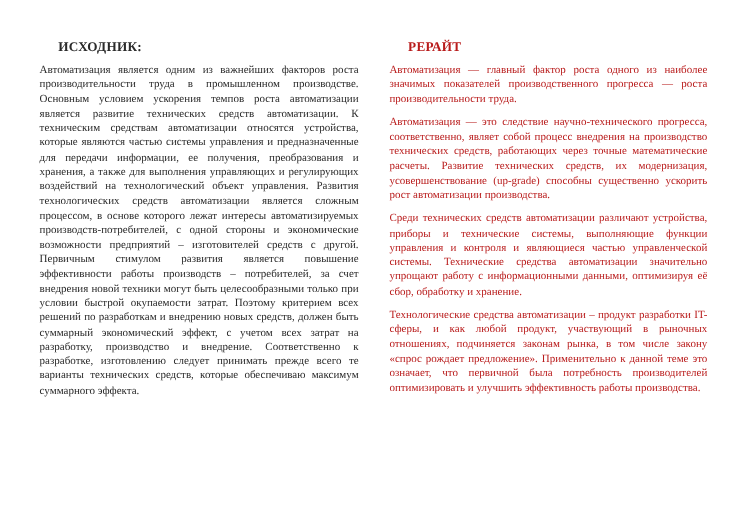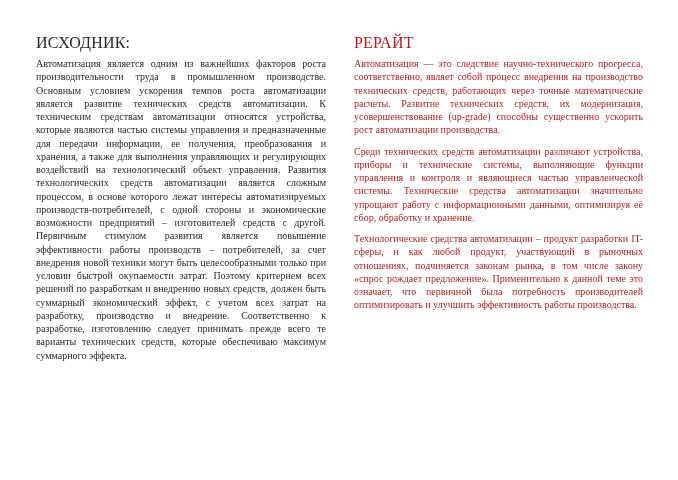--- a/index.html
+++ b/index.html
@@ -5,34 +5,35 @@
   html, body { margin:0; padding:0; }
   body {
     width:678px; height:480px; background:#ffffff; overflow:hidden;
     position:relative;
     font-family:"Liberation Serif","DejaVu Serif",serif;
   }
   .col { position:absolute; top:36px; }
   .col.left { left:36px; width:290px; color:#2a2a2a; }
   .col.right { left:354px; width:289px; color:#b91c1c; }
   .heading {
-    font-size:16px; line-height:13px; margin:0 0 8px 0;
-    letter-spacing:0.2px; font-weight:normal;
+    font-size:12px; line-height:13px; margin:0 0 8px 17px;
+    letter-spacing:0.2px; font-weight:bold;
   }
   .para {
     font-size:10px; line-height:13.25px; margin:0 0 8px 0;
     text-align:justify; hyphens:none;
   }
 </style>
 </head>
 <body>
 
 <div class="col left">
   <div class="heading">ИСХОДНИК:</div>
   <p class="para">Автоматизация является одним из важнейших факторов роста производительности труда в промышленном производстве. Основным условием ускорения темпов роста автоматизации является развитие технических средств автоматизации. К техническим средствам автоматизации относятся устройства, которые являются частью системы управления и предназначенные для передачи информации, ее получения, преобразования и хранения, а также для выполнения управляющих и регулирующих воздействий на технологический объект управления. Развития технологических средств автоматизации является сложным процессом, в основе которого лежат интересы автоматизируемых производств-потребителей, с одной стороны и экономические возможности предприятий – изготовителей средств с другой. Первичным стимулом развития является повышение эффективности работы производств – потребителей, за счет внедрения новой техники могут быть целесообразными только при условии быстрой окупаемости затрат. Поэтому критерием всех решений по разработкам и внедрению новых средств, должен быть суммарный экономический эффект, с учетом всех затрат на разработку, производство и внедрение. Соответственно к разработке, изготовлению следует принимать прежде всего те варианты технических средств, которые обеспечиваю максимум суммарного эффекта.</p>
 </div>
 
 <div class="col right">
   <div class="heading">РЕРАЙТ</div>
+  <p class="para">Автоматизация — главный фактор роста одного из наиболее значимых показателей производственного прогресса — роста производительности труда.</p>
   <p class="para">Автоматизация — это следствие научно-технического прогресса, соответственно, являет собой процесс внедрения на производство технических средств, работающих через точные математические расчеты. Развитие технических средств, их модернизация, усовершенствование (up-grade) способны существенно ускорить рост автоматизации производства.</p>
   <p class="para">Среди технических средств автоматизации различают устройства, приборы и технические системы, выполняющие функции управления и контроля и являющиеся частью управленческой системы. Технические средства автоматизации значительно упрощают работу с информационными данными, оптимизируя её сбор, обработку и хранение.</p>
   <p class="para">Технологические средства автоматизации – продукт разработки IT-сферы, и как любой продукт, участвующий в рыночных отношениях, подчиняется законам рынка, в том числе закону «спрос рождает предложение». Применительно к данной теме это означает, что первичной была потребность производителей оптимизировать и улучшить эффективность работы производства.</p>
 </div>
 
 </body></html>

